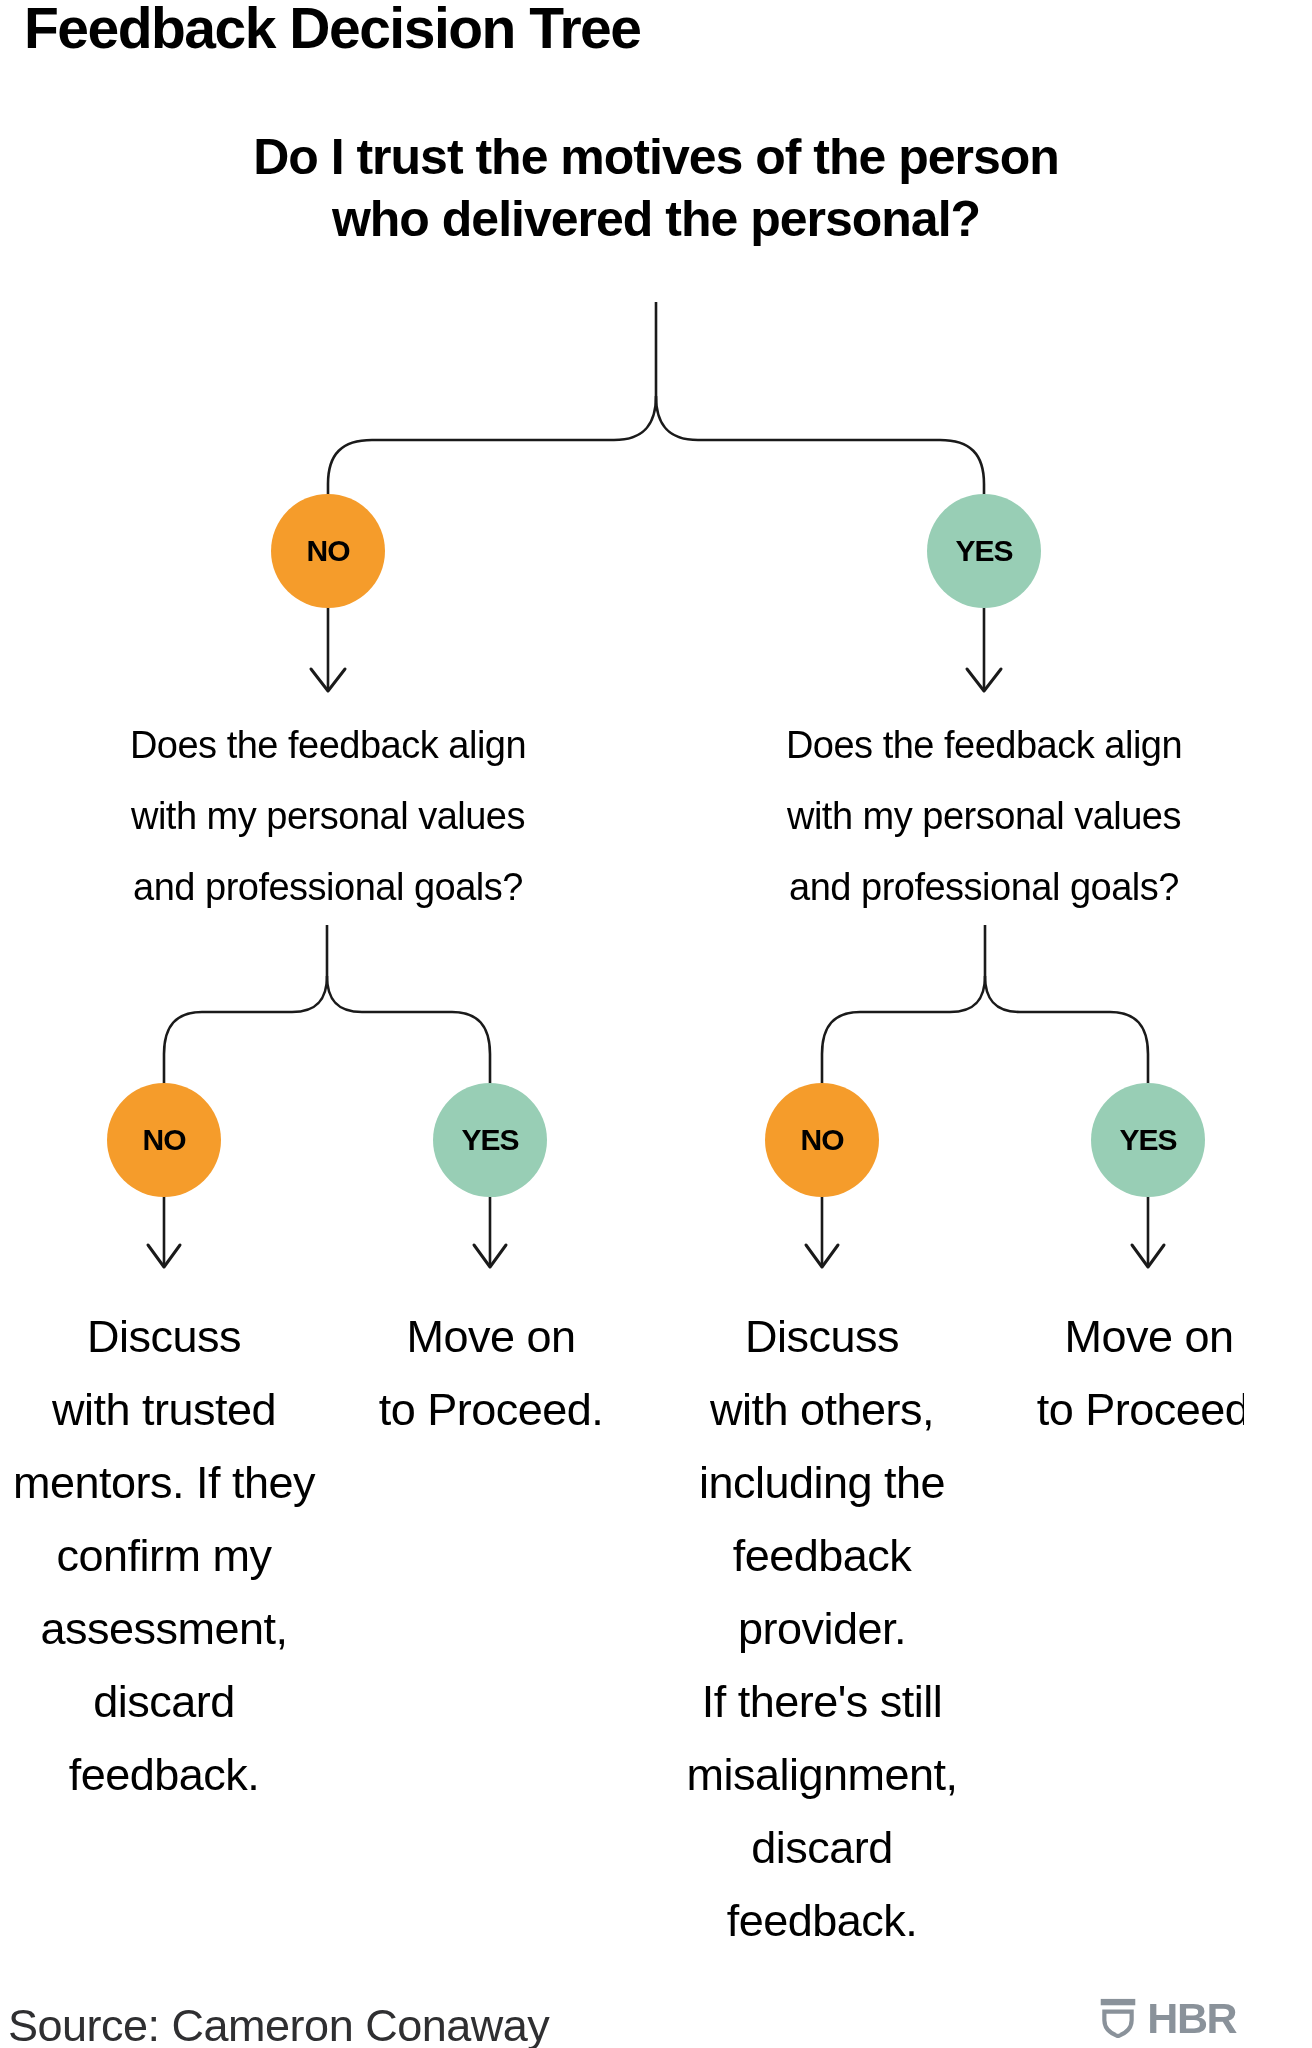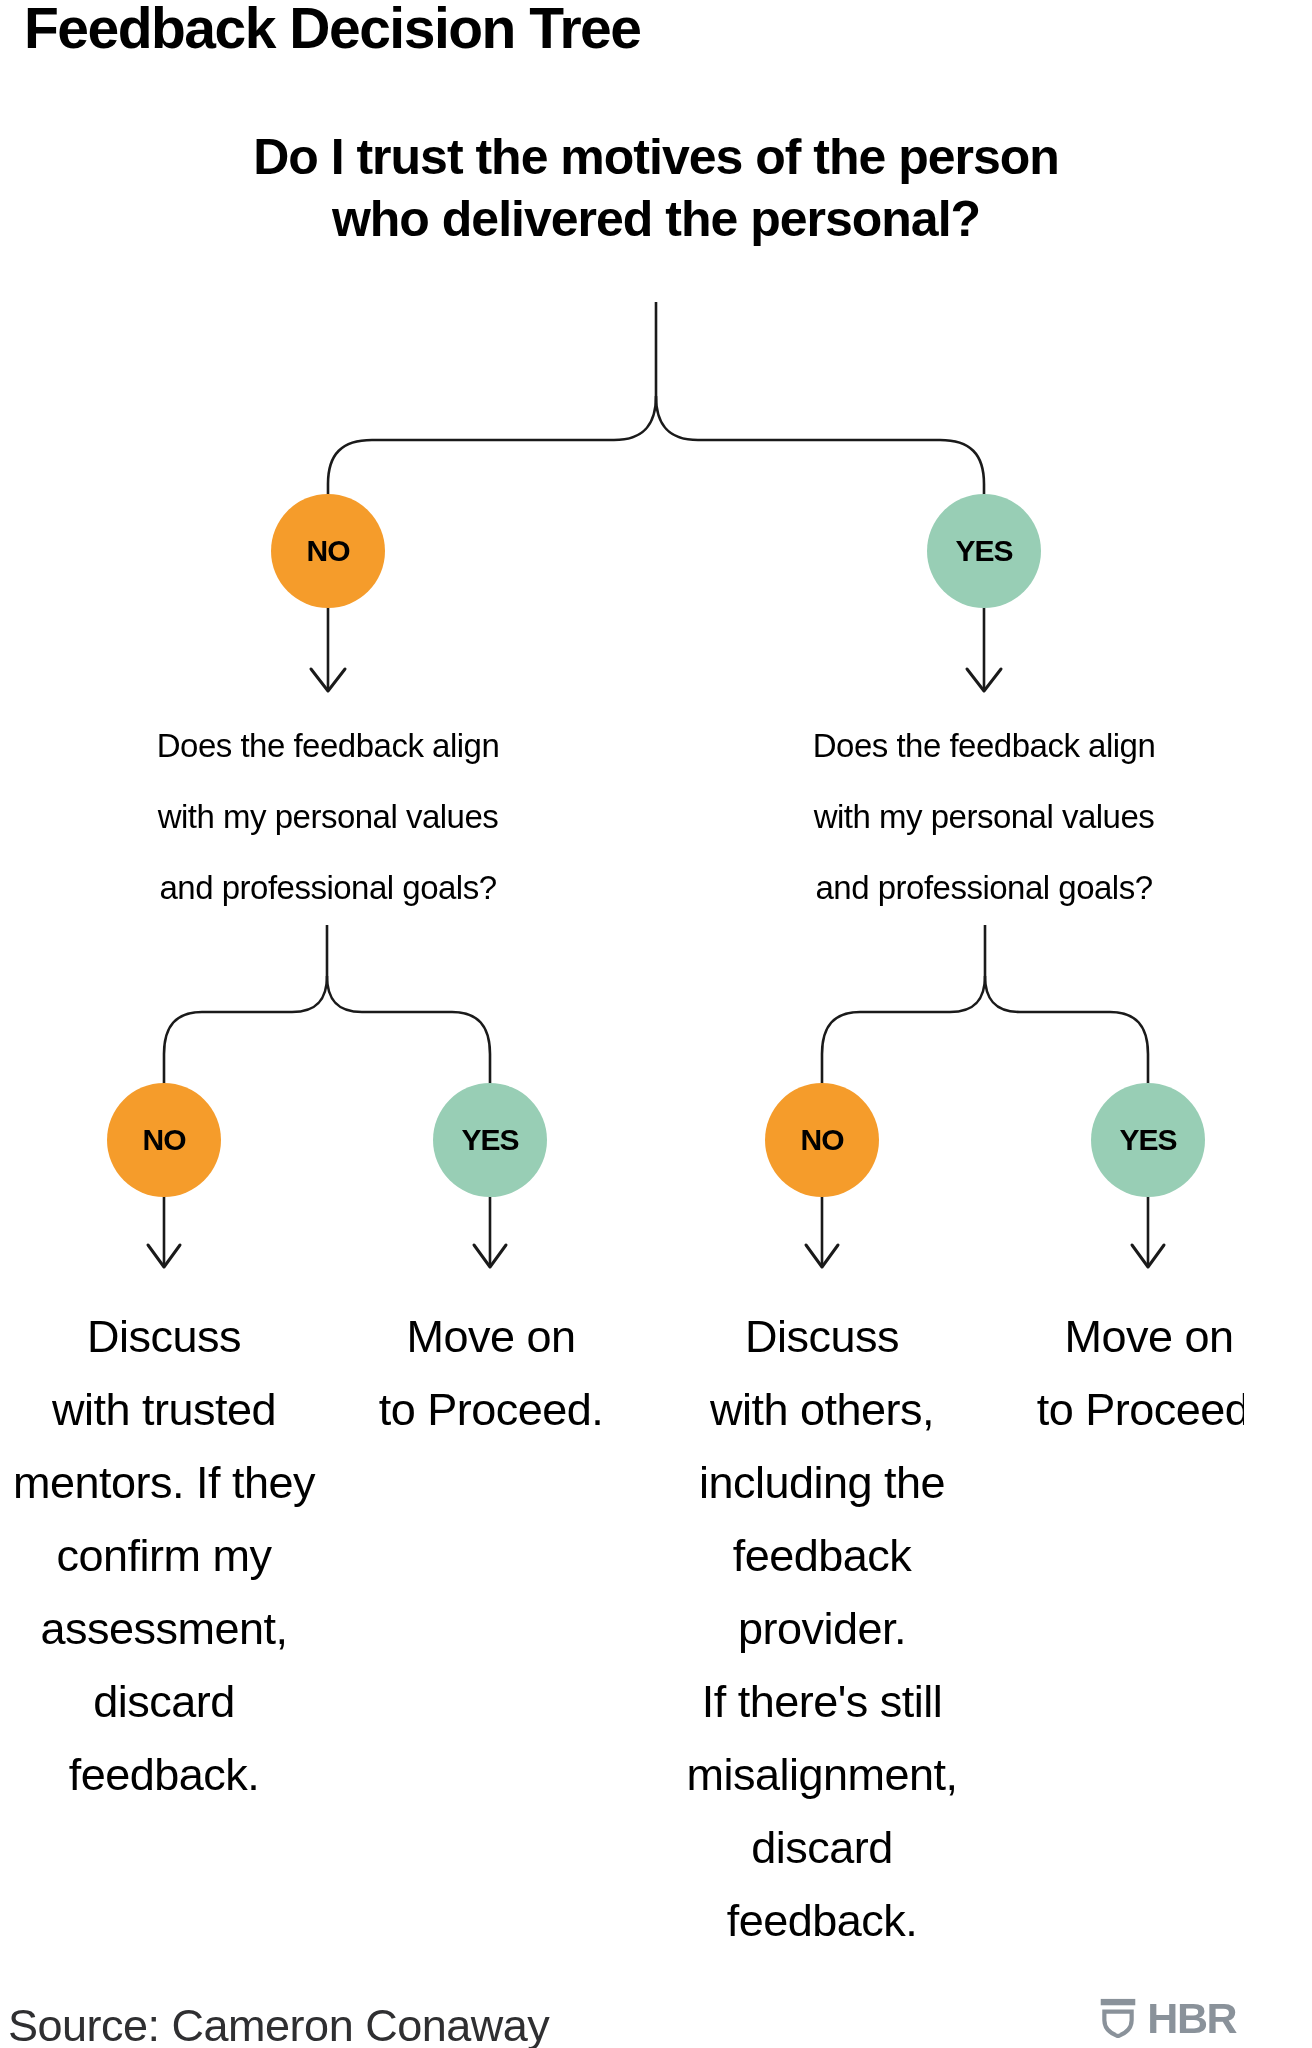--- a/index.html
+++ b/index.html
@@ -26,21 +26,21 @@
     font-size:30px;font-weight:700;letter-spacing:-1px;
   }
   .b1no {left:271px;top:494px;}
   .b1yes{left:927px;top:494px;}
   .b2ano {left:107px;top:1083px;}
   .b2ayes{left:433px;top:1083px;}
   .b2bno {left:765px;top:1083px;}
   .b2byes{left:1091px;top:1083px;}
   .q2{
     top:710px;width:600px;text-align:center;
-    font-size:33px;letter-spacing:-0.5px;line-height:71px;
+    font-size:38px;letter-spacing:-0.5px;line-height:71px;
   }
   .q2l{left:28px;}
   .q2r{left:684px;}
   .outcome{
     top:1300px;width:400px;text-align:center;
     font-size:45px;letter-spacing:-0.5px;line-height:73px;
   }
   .o1{left:-36px;}
   .o2{left:291px;}
   .o3{left:622px;}

